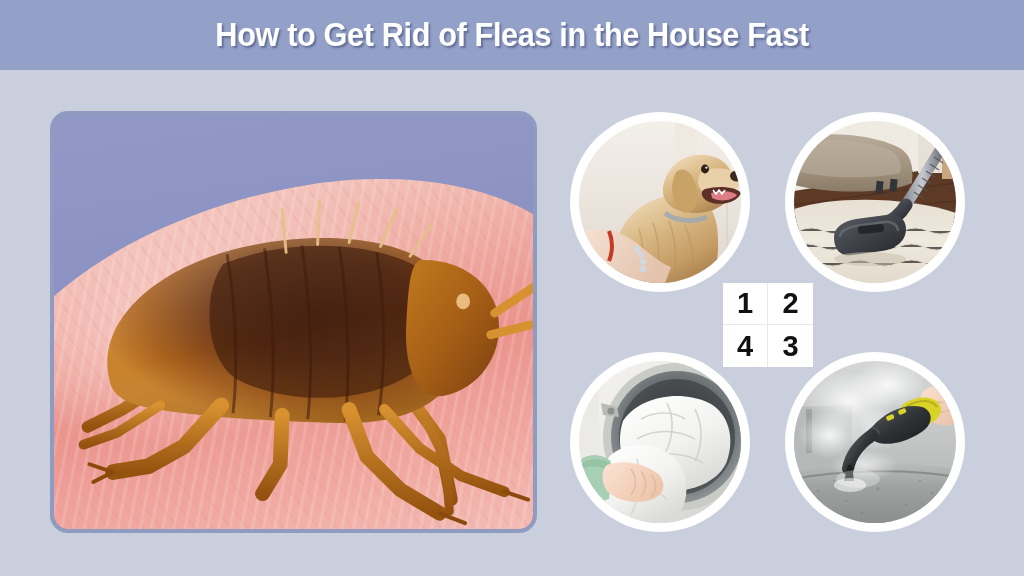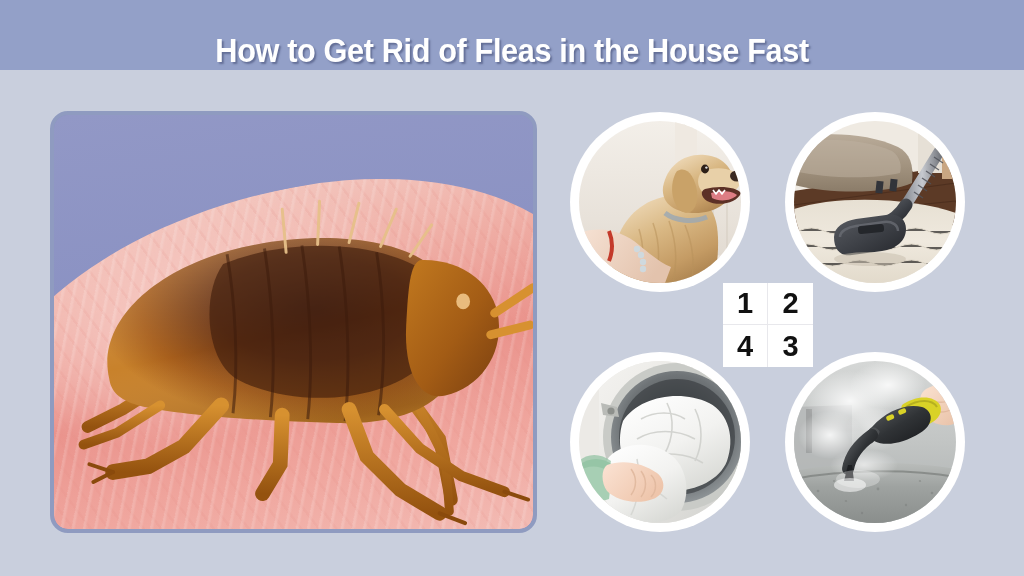--- a/index.html
+++ b/index.html
@@ -19,21 +19,21 @@
   }
 
   
   #title-banner {
     position: absolute;
     left: 0; top: 0;
     width: 1024px;
     height: 70px;
     background: #93a0c8;
     display: flex;
-    align-items: flex-end;
+    align-items: center;
     justify-content: center;
   }
   #title-text {
     font-family: "Liberation Sans", sans-serif;
     font-weight: bold;
     font-size: 33px;
     letter-spacing: -0.4px;
     color: #ffffff;
     text-shadow: 2px 2px 2px rgba(60,70,110,0.55);
     transform: scaleX(0.93);

